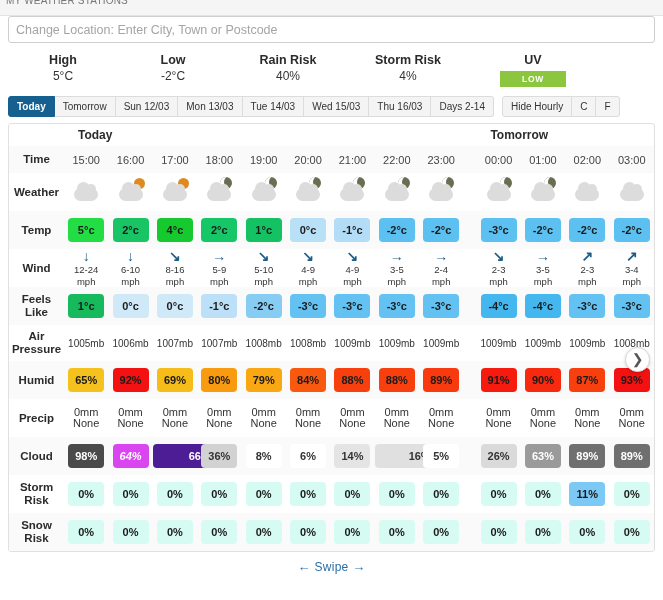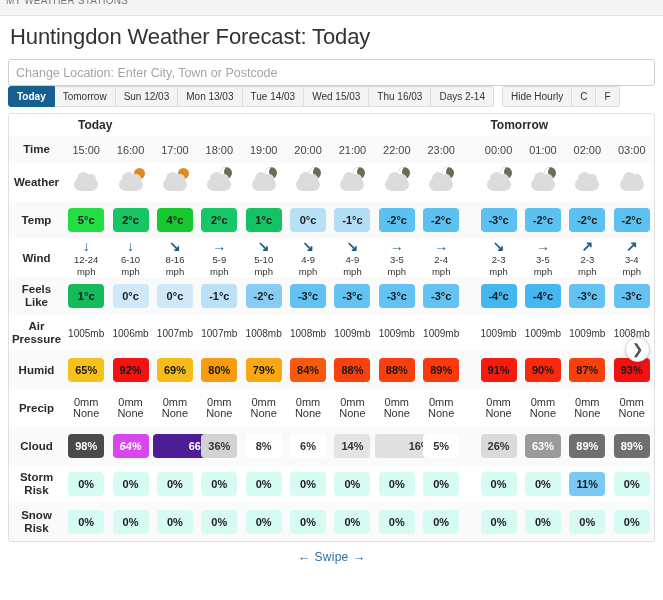--- a/index.html
+++ b/index.html
@@ -229,24 +229,42 @@
 </style>
 </head>
 <body>
 
 <div class="topstrip">
   <span class="ghost">MY WEATHER STATIONS</span>
 </div>
 
 <div class="page">
 
-  <h1 class="title">Huntingdon Weather Forecast: Today</h1>
 
   <input class="locinput" type="text" placeholder="Change Location: Enter City, Town or Postcode" style="">
 
+  <div class="stats">
+      <div class="stat" style="width: 110px;">
+        <div class="stat-label">High</div>
+        <div class="stat-value">5°C</div>
+      </div>
+      <div class="stat" style="width: 110px;">
+        <div class="stat-label">Low</div>
+        <div class="stat-value">-2°C</div>
+      </div>
+      <div class="stat" style="width: 120px;">
+        <div class="stat-label">Rain Risk</div>
+        <div class="stat-value">40%</div>
+      </div>
+      <div class="stat" style="width: 120px;">
+        <div class="stat-label">Storm Risk</div>
+        <div class="stat-value">4%</div>
+      </div>
+      <div class="stat" style="width: 130px;"><div class="stat-label">UV</div><div class="uv-badge" style="background: rgb(140, 198, 62);">LOW</div></div>
+    </div>
 
   <div class="tabrow">
     <div class="tabs">
         <div class="tab active">Today</div>
         <div class="tab">Tomorrow</div>
         <div class="tab">Sun 12/03</div>
         <div class="tab">Mon 13/03</div>
         <div class="tab">Tue 14/03</div>
         <div class="tab">Wed 15/03</div>
         <div class="tab">Thu 16/03</div>

